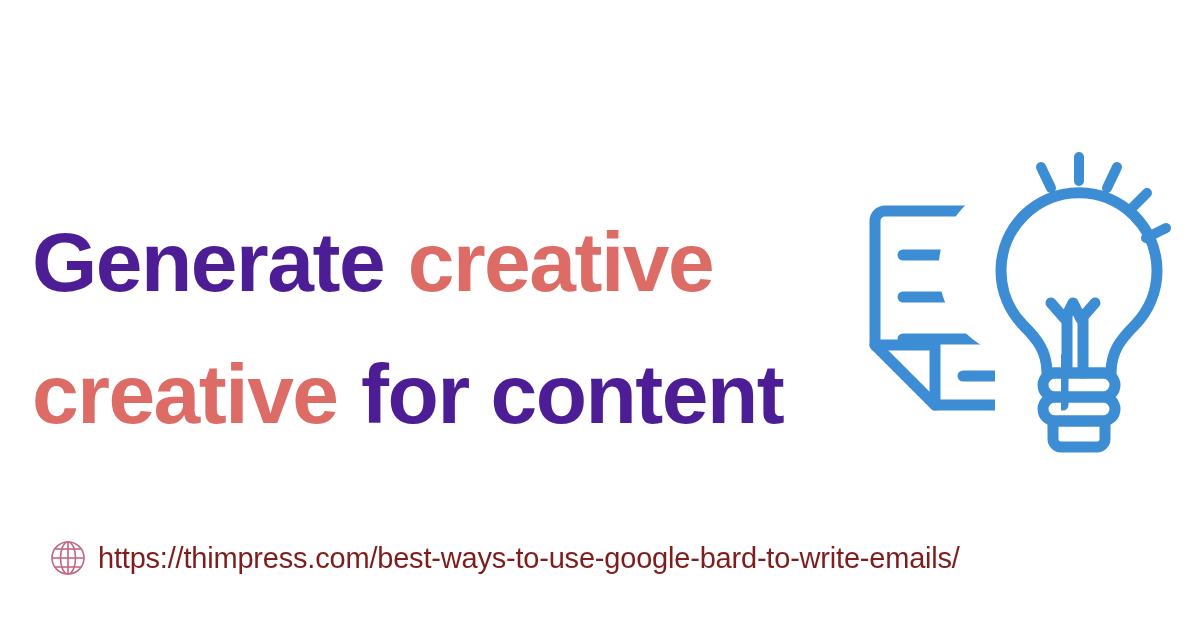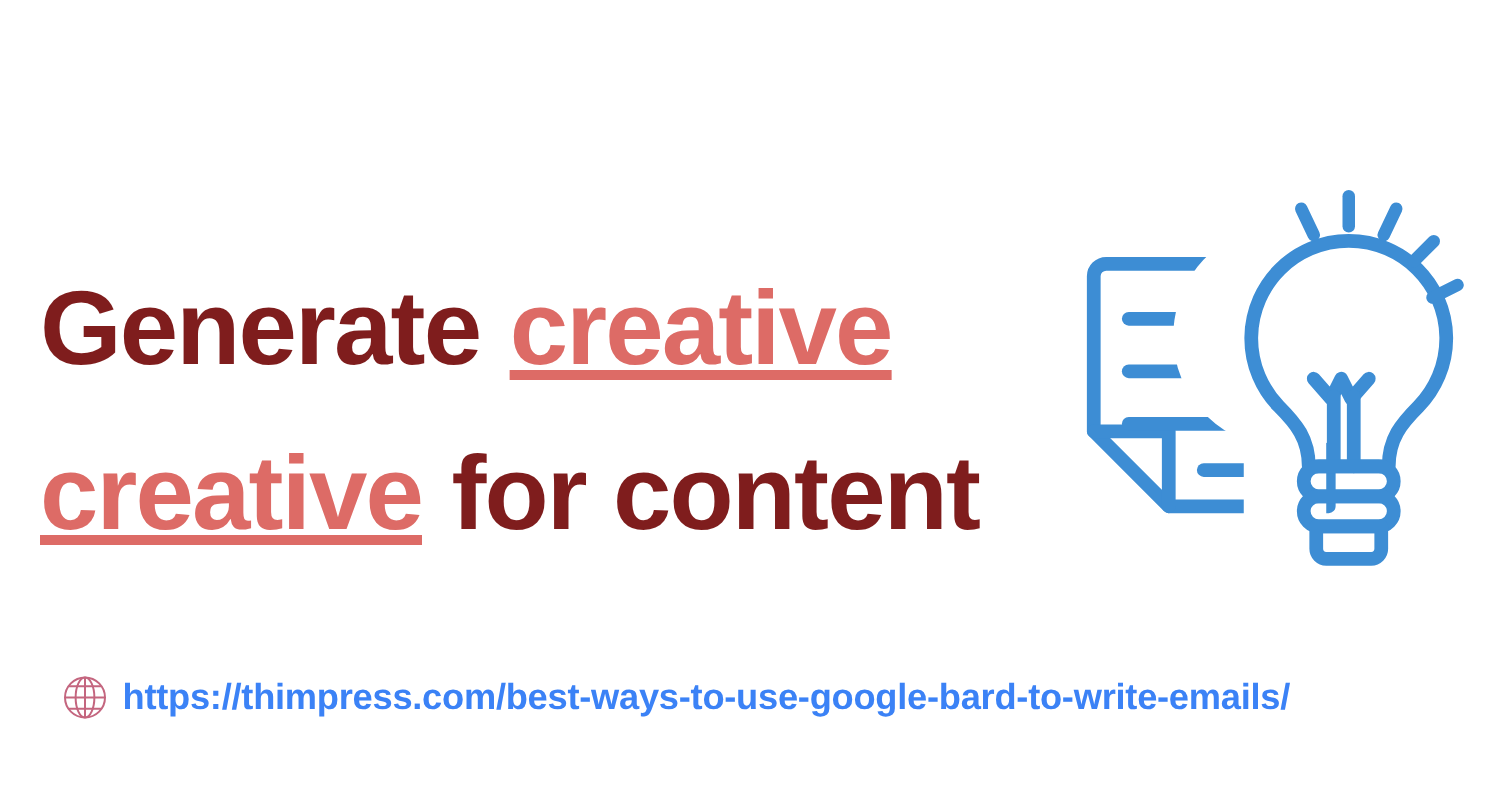--- a/index.html
+++ b/index.html
@@ -33,44 +33,44 @@
     font-size: 84px;
     line-height: 132px;
     letter-spacing: -1.5px;
     white-space: nowrap;
   }
   .headline-line {
     display: block;
     height: 132px;
     white-space: nowrap;
   }
-  .tok-blue { color: #7f1d1d; }
-  .tok-red  { color: #DD6B66; text-decoration: underline; }
+  .tok-blue { color: #4c1d95; }
+  .tok-red  { color: #DD6B66; }
   .tok-space { display: inline-block; width: 0.28em; }
 
   
   .url-row {
     position: absolute;
     left: 48px;
     top: 538px;
     display: flex;
     align-items: center;
     gap: 10px;
   }
   .globe-icon {
     width: 40px;
     height: 40px;
     flex: 0 0 40px;
     display: block;
   }
   .url-text {
     font-family: "Liberation Sans", sans-serif;
     font-size: 29px;
-    font-weight: 700;
-    color: #3b82f6;
+    font-weight: 400;
+    color: #7f1d1d;
     letter-spacing: -0.2px;
     white-space: nowrap;
     line-height: 1;
   }
 
   
   .illustration {
     position: absolute;
     left: 855px;
     top: 145px;

